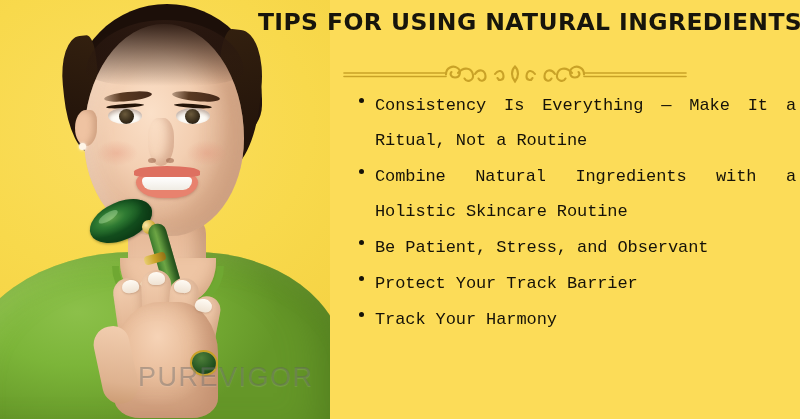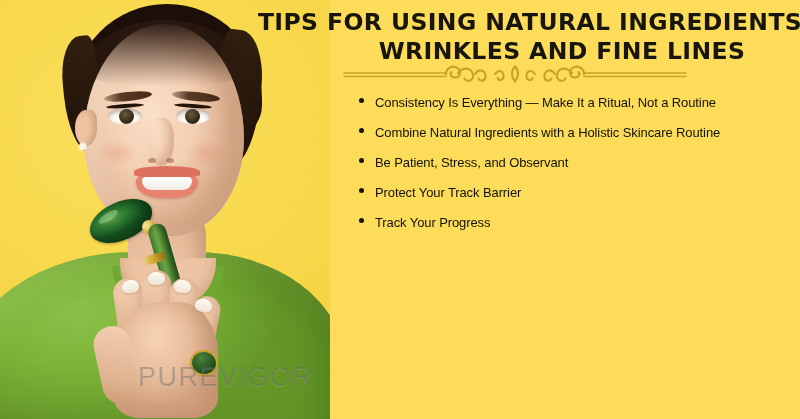--- a/index.html
+++ b/index.html
@@ -327,23 +327,23 @@
 
   .tips{
     position:absolute; left:22px; top:88px;
     width:444px;
     list-style:none;
   }
   .tip{
     position:relative;
     padding-left:23px;
     margin-bottom:1px;
-    font-family:Liberation Sans, sans-serif;
-    font-size:13px;
-    line-height:29px;
+    font-family:Liberation Mono, monospace;
+    font-size:17px;
+    line-height:35px;
     color:#151208;
     text-align:justify;
     letter-spacing:-0.1px;
   }
   .tip::before{
     content:"";
     position:absolute; left:7px; top:10px;
     width:5px; height:5px; border-radius:50%;
     background:#151208;
   }
@@ -417,21 +417,20 @@
       <div class="ring"></div>
     </div>
 
     <div class="watermark">PUREVIGOR</div>
   </div>
 
   <div class="content">
 
     <div class="title">
       <span>TIPS FOR USING NATURAL INGREDIENTS FOR</span><br>
-      <span>WRINKLES AND FINE LINES</span>
     </div>
 
     <div class="divider">
       <svg width="346" height="24" viewBox="0 0 346 24" xmlns="http://www.w3.org/2000/svg">
         <g fill="none" stroke="#C9A227" stroke-width="1.6" stroke-linecap="round">
           <path d="M2 11 H104"></path>
           <path d="M2 14.5 H104"></path>
           <path d="M242 11 H344"></path>
           <path d="M242 14.5 H344"></path>
         </g>
@@ -447,17 +446,17 @@
           <path d="M193 12 c-3.5 -5 -8 -3.5 -8.5 2 c-0.3 4 4.5 5.5 6 2"></path>
         </g>
       </svg>
     </div>
 
     <ul class="tips">
       <li class="tip"><span>Consistency Is Everything — Make It a Ritual, Not a Routine</span></li>
       <li class="tip"><span>Combine Natural Ingredients with a Holistic Skincare Routine</span></li>
       <li class="tip"><span>Be Patient, Stress, and Observant</span></li>
       <li class="tip"><span>Protect Your Track Barrier</span></li>
-      <li class="tip"><span>Track Your Progress</span></li>
+      <li class="tip"><span>Track Your Harmony</span></li>
     </ul>
 
   </div>
 </div>
 
 </body></html>

